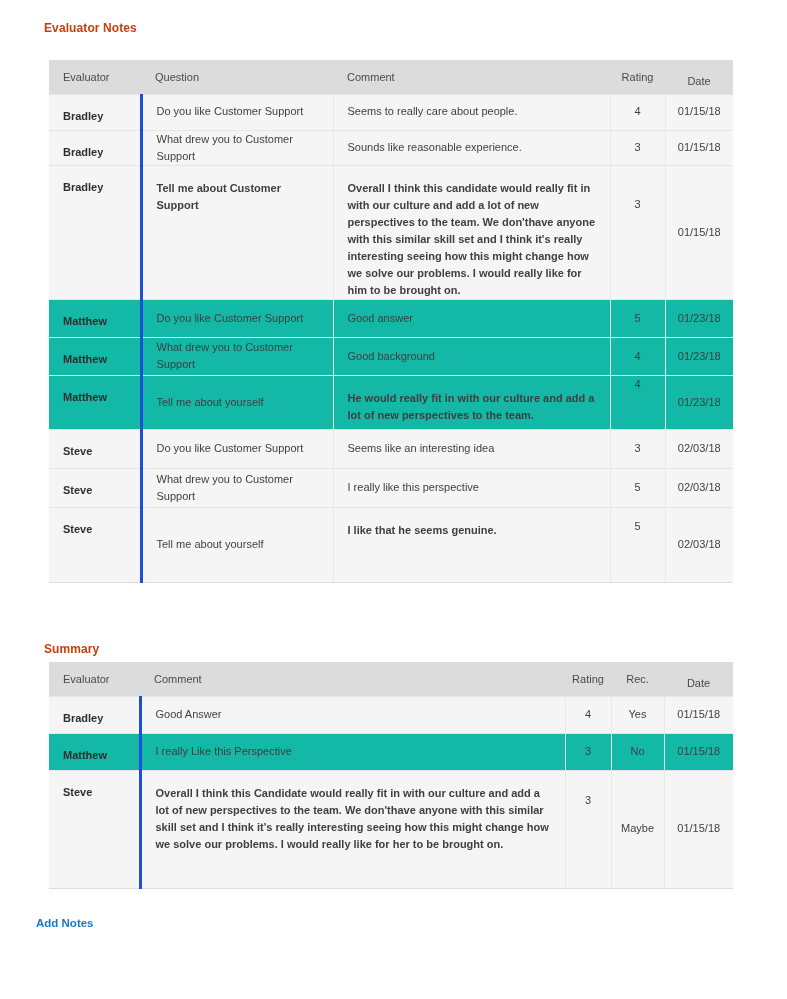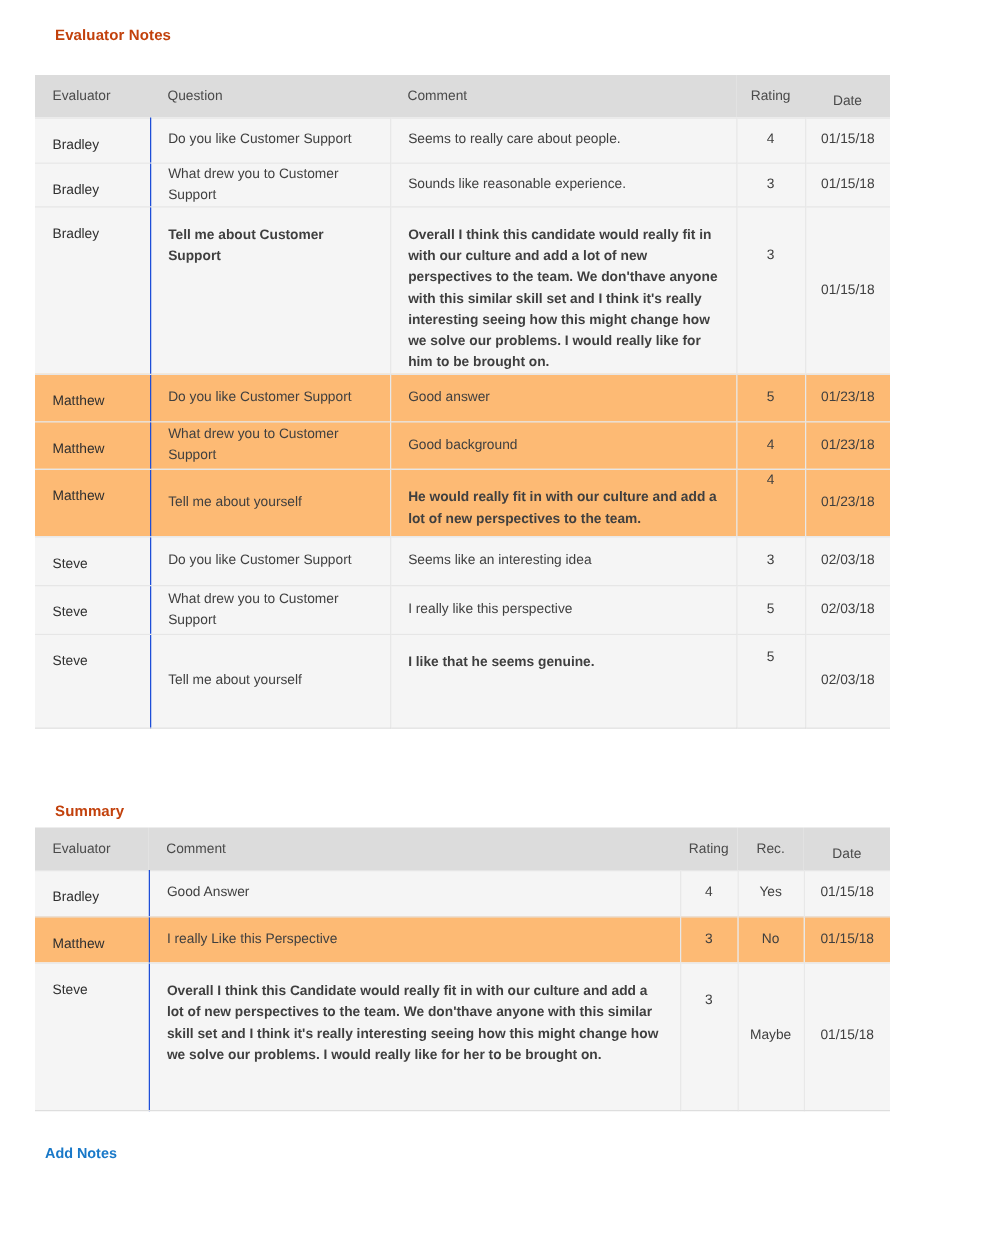--- a/index.html
+++ b/index.html
@@ -34,21 +34,21 @@
   }
   #summary-title {
     position: absolute;
     left: 44px;
     top: 642px;
   }
 
   
   .grid {
     position: absolute;
-    left: 28px;
+    left: 49px;
     width: 684px;
     border-collapse: collapse;
     table-layout: fixed;
     font-size: 11px;
     background: #ffffff;
   }
   #notes-table { top: 60px; }
   #summary-table { top: 662px; }
 
   .grid thead th {
@@ -82,31 +82,31 @@
     line-height: 1.55;
   }
   .grid tbody td.vline {
     border-right: 1px solid #e8e8e8;
   }
   .grid tbody td.ctr {
     text-align: center;
     padding: 0 4px;
   }
   .grid tbody td.evaluator {
-    font-weight: normal;
+    font-weight: bold;
     color: #2f2f2f;
     vertical-align: top;
     padding-top: 13px;
-    border-right: 1px solid #1d4ed8;
+    border-right: 3px solid #1d4ed8;
   }
   .grid tbody tr.shade td {
     background: #f5f5f5;
   }
   .grid tbody tr.plain td {
-    background: #fdba74;
+    background: #14b8a6;
   }
   .grid tbody td.vtop {
     vertical-align: top;
     padding-top: 14px;
     font-weight: bold;
   }
   .grid tbody td.vmid-hi {
     vertical-align: middle;
     padding-bottom: 36px;
   }

